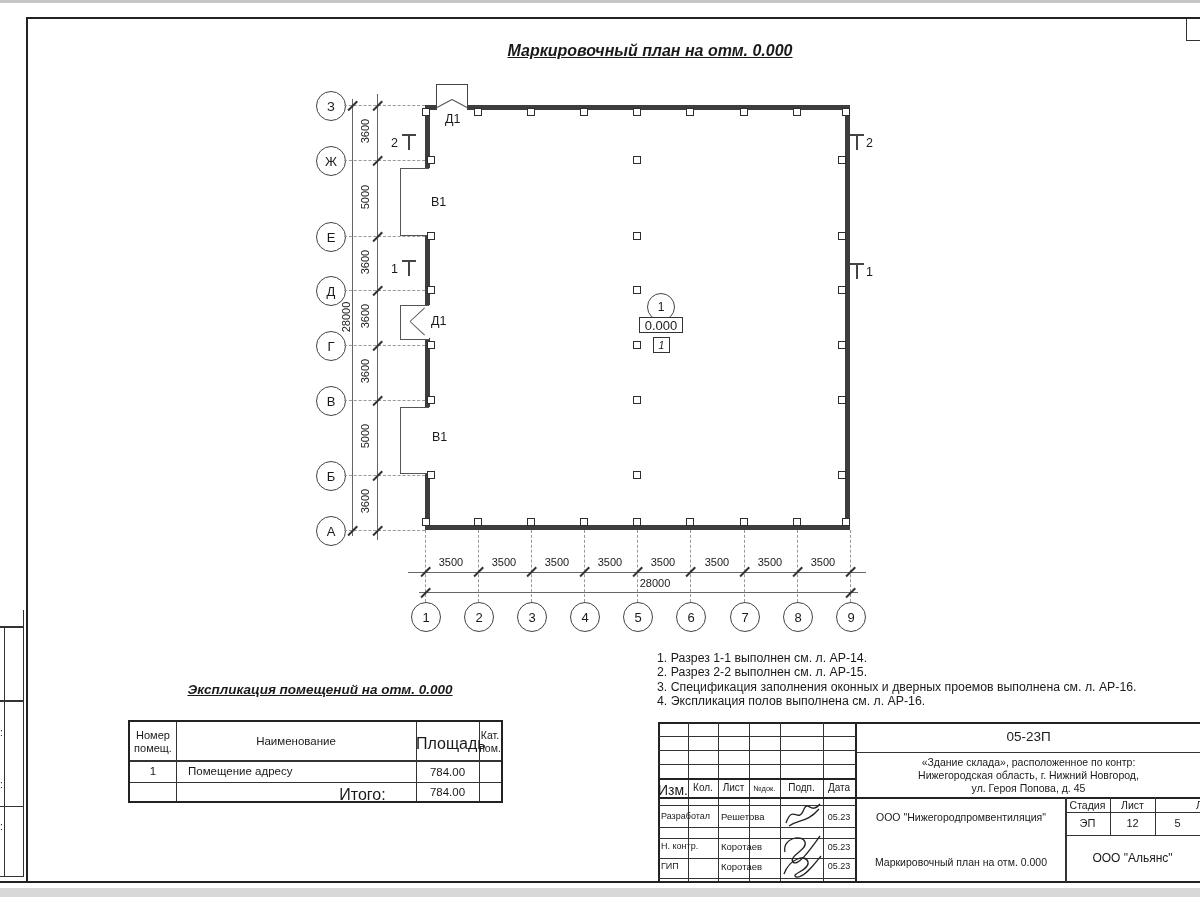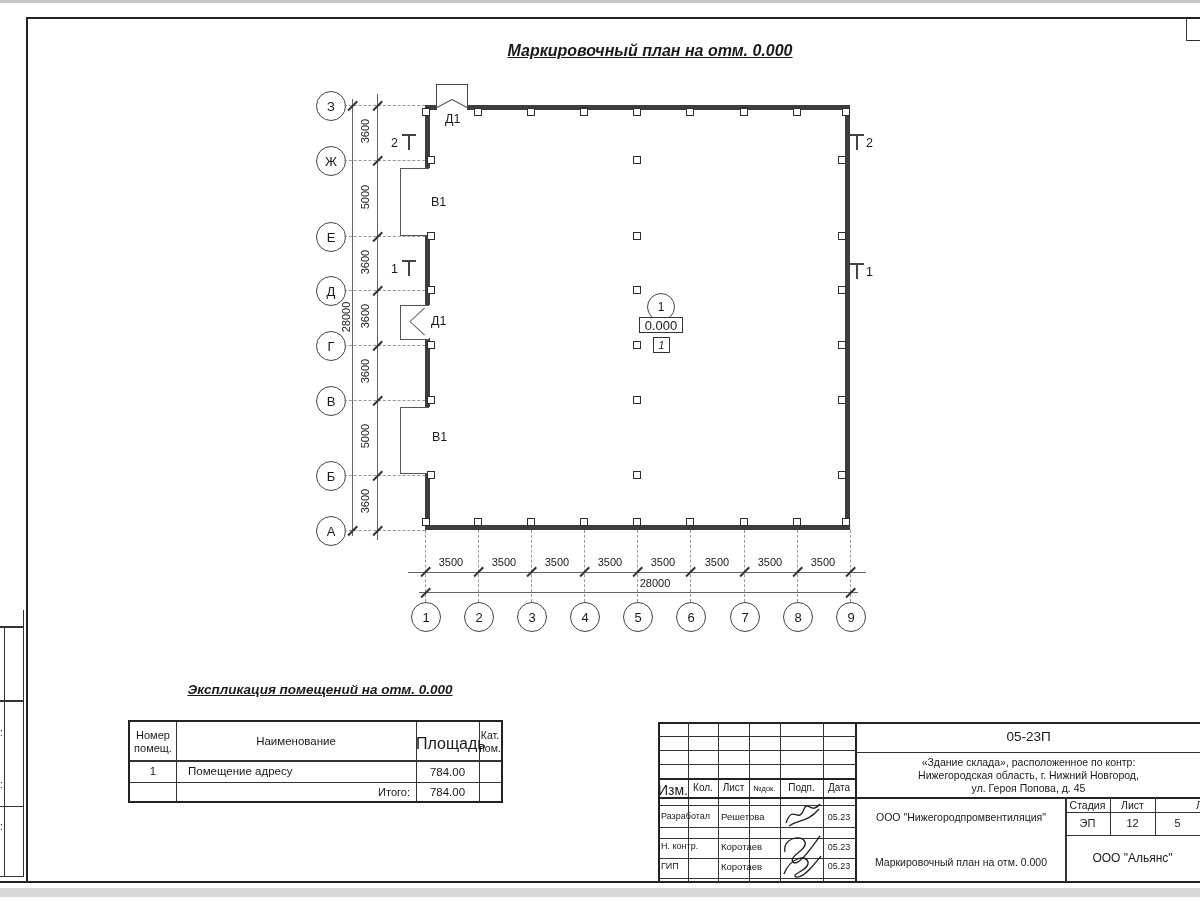--- a/index.html
+++ b/index.html
@@ -136,38 +136,44 @@
 
   <div class="t" style="left:445px;top:112px">Д1</div>
   <div class="t" style="left:431px;top:195px">В1</div>
   <div class="t" style="left:431px;top:314px">Д1</div>
   <div class="t" style="left:432px;top:430px">В1</div>
 
   <div class="bubble" style="left:647px;top:293px;width:26px;height:26px;font-size:12px">1</div>
   <div class="mark-box" style="left:639px;top:317px;width:42px;height:14px;font-size:13px">0.000</div>
   <div class="mark-box" style="left:653px;top:337px;width:15px;height:14px;font-size:10.5px;font-style:italic">1</div>
 
+  <div class="notes">
+    <div>1. Разрез 1-1 выполнен см. л. АР-14.</div>
+    <div>2. Разрез 2-2 выполнен см. л. АР-15.</div>
+    <div>3. Спецификация заполнения оконных и дверных проемов выполнена см. л. АР-16.</div>
+    <div>4. Экспликация полов выполнена см. л. АР-16.</div>
+  </div>
 
   <div class="title-table">Экспликация помещений на отм. 0.000</div>
   <div style="position:absolute;left:128px;top:720px;width:375px;height:83px;border:2px solid #222;box-sizing:border-box">
     <div class="vl" style="left:46px;top:0;width:1px;height:79px"></div>
     <div class="vl" style="left:286px;top:0;width:1px;height:79px"></div>
     <div class="vl" style="left:349px;top:0;width:1px;height:79px"></div>
     <div class="hl" style="left:0;top:38px;width:371px;height:1.5px"></div>
     <div class="hl" style="left:0;top:60px;width:371px;height:1px"></div>
     <div class="ts tc" style="left:0;top:7px;width:46px;font-size:11px">Номер</div>
     <div class="ts tc" style="left:0;top:20px;width:46px;font-size:11px">помещ.</div>
     <div class="ts tc" style="left:46px;top:13px;width:240px;font-size:11.5px">Наименование</div>
     <div class="ts tc" style="left:286px;top:13px;width:63px;font-size:16px">Площадь</div>
     <div class="ts tc" style="left:349px;top:7px;width:22px;font-size:10.5px">Кат.</div>
     <div class="ts tc" style="left:349px;top:20px;width:22px;font-size:10.5px">пом.</div>
     <div class="ts tc" style="left:0;top:43px;width:46px;font-size:11.5px">1</div>
     <div class="ts" style="left:58px;top:43px;font-size:11.5px">Помещение адресу</div>
     <div class="ts tc" style="left:286px;top:44px;width:63px;font-size:11.5px">784.00</div>
-    <div class="ts" style="left:185px;top:64px;width:95px;text-align:right;font-size:11px">Итого:</div>
+    <div class="ts" style="left:185px;top:64px;width:95px;text-align:center;font-size:16px">Итого:</div>
     <div class="ts tc" style="left:286px;top:64px;width:63px;font-size:11.5px">784.00</div>
   </div>
 
   <div class="hl thk" style="left:658px;top:722px;width:542px;height:2px"></div>
   <div class="vl thk" style="left:658px;top:722px;width:2px;height:160px"></div>
   <div class="vl thk" style="left:855px;top:722px;width:2px;height:160px"></div>
   <div class="vl" style="left:688px;top:722px;width:1px;height:159px"></div>
   <div class="vl" style="left:718px;top:722px;width:1px;height:159px"></div>
   <div class="vl" style="left:749px;top:722px;width:1px;height:159px"></div>
   <div class="vl" style="left:780px;top:722px;width:1px;height:159px"></div>

